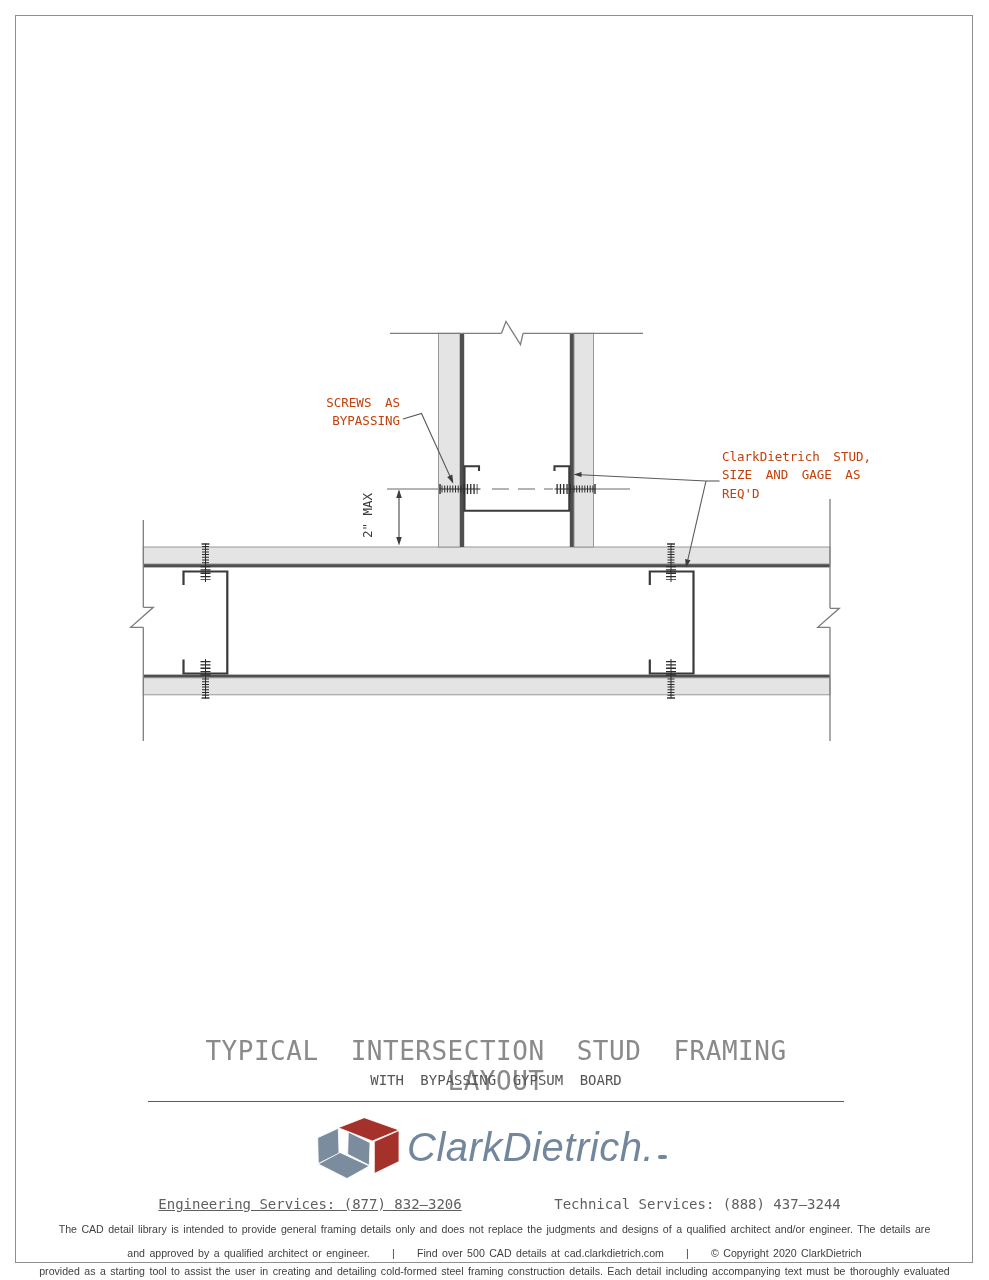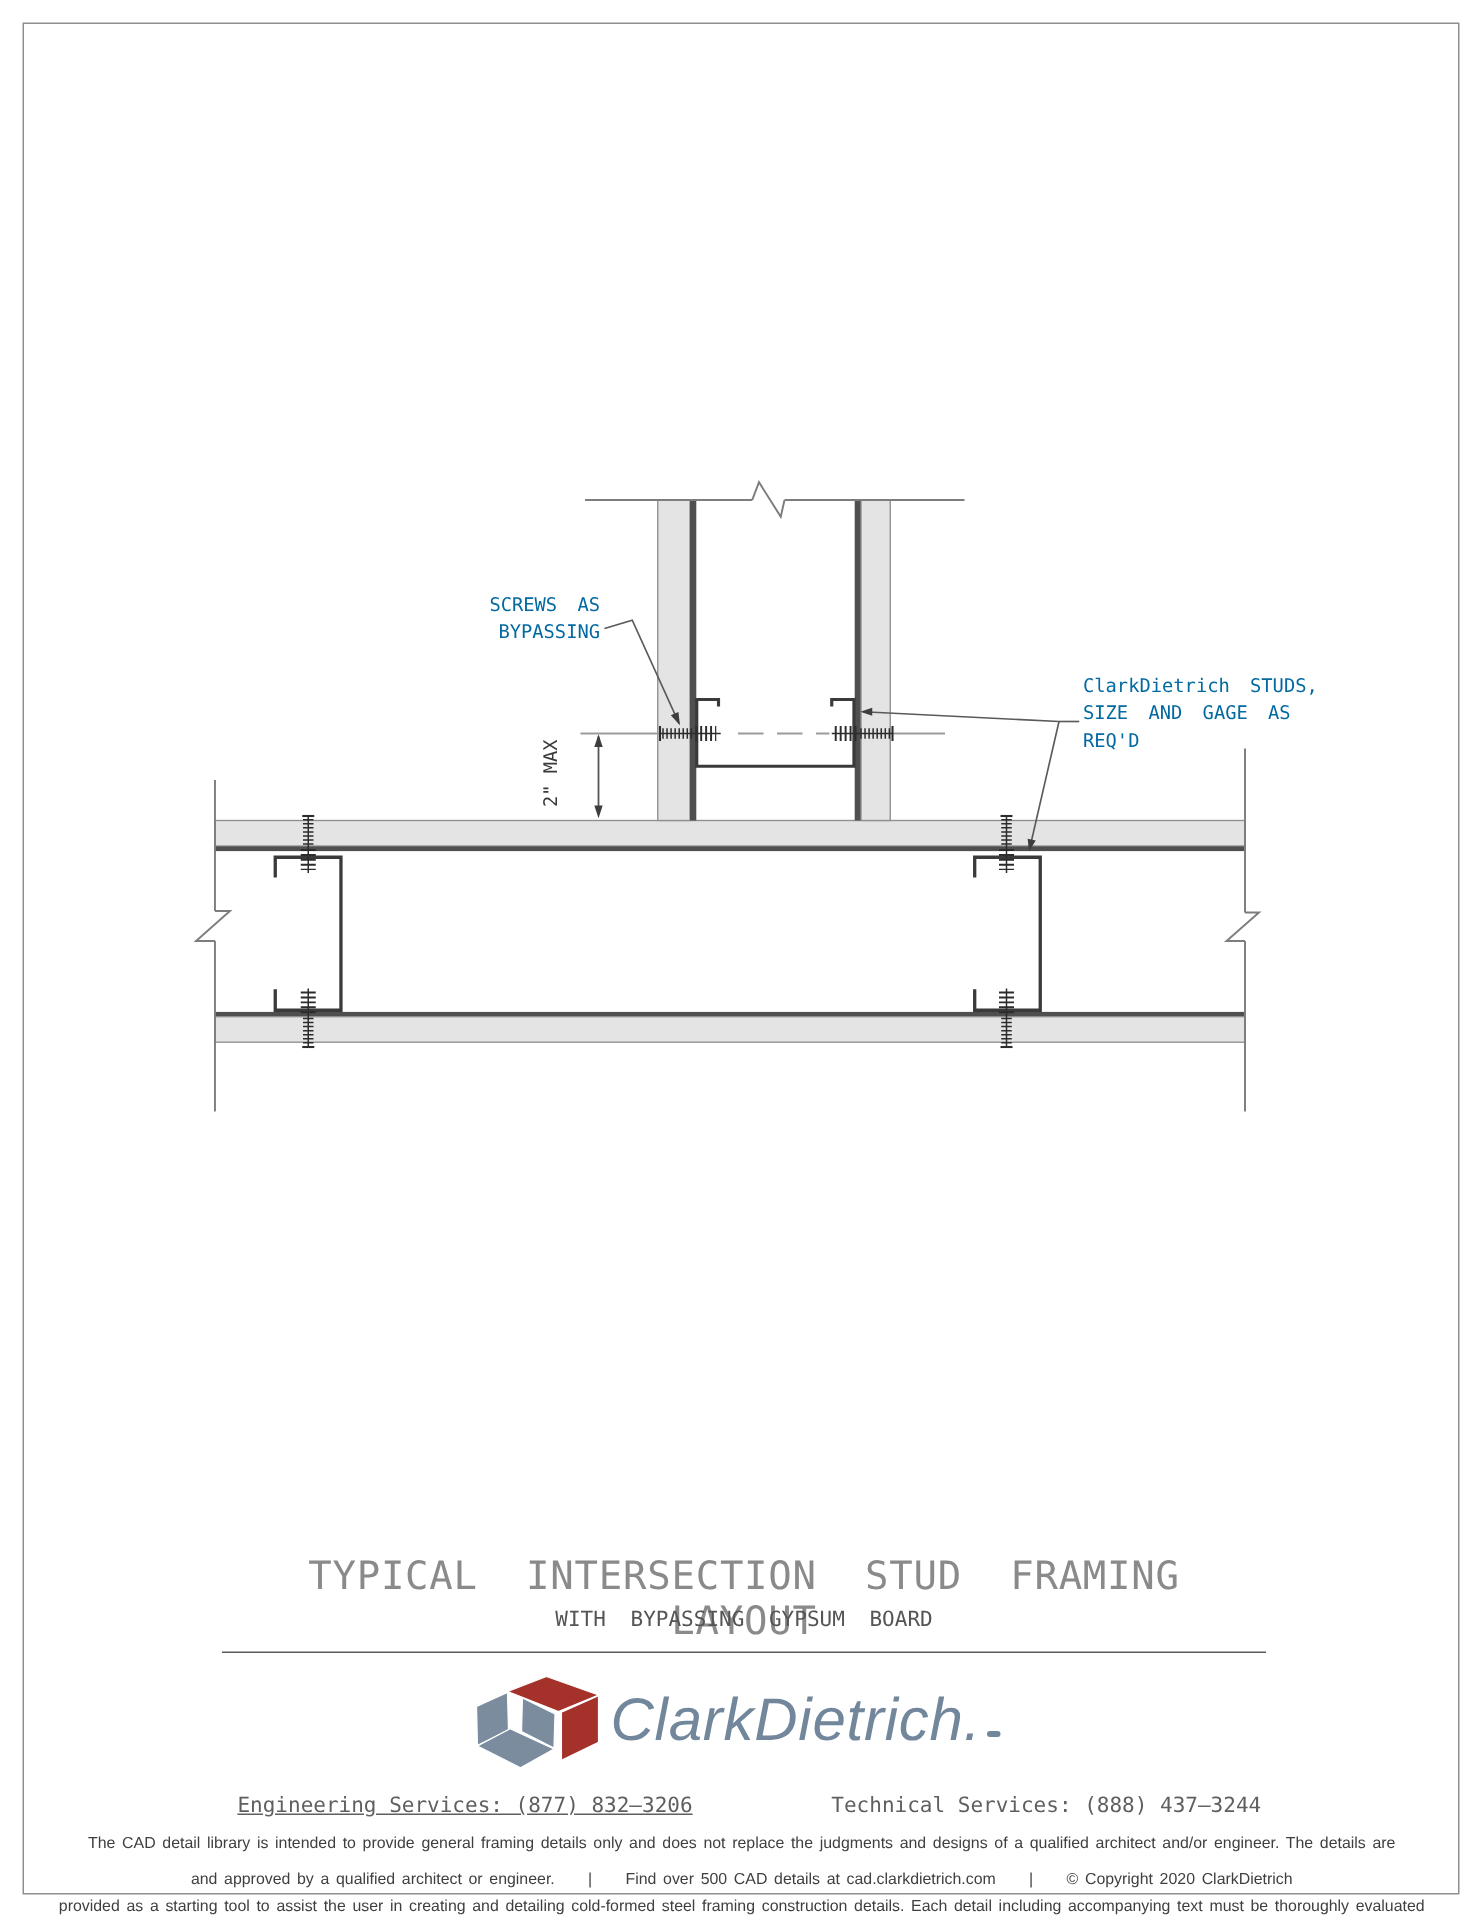--- a/index.html
+++ b/index.html
@@ -2,21 +2,21 @@
 <html><head>
 <meta charset="utf-8">
 <style>
   html,body{margin:0;padding:0;background:#ffffff;}
   .page{position:relative;width:989px;height:1280px;background:#ffffff;overflow:hidden;
         font-family:"DejaVu Sans Mono",monospace;}
   .page-border{position:absolute;left:15px;top:15px;width:956px;height:1246px;
         border:1.5px solid #8f8f8f;}
   .abs{position:absolute;}
   .cad{font-family:"DejaVu Sans Mono",monospace;color:#3d3d3d;}
-  .drawing-label{font-size:12.5px;line-height:18px;letter-spacing:0;word-spacing:6px;color:#0369a1;}
+  .drawing-label{font-size:12.5px;line-height:18px;letter-spacing:0;word-spacing:6px;color:#c2410c;}
   .dim-label{font-size:12.5px;color:#3a3a3a;white-space:nowrap;transform:rotate(-90deg);transform-origin:center;}
   .title{left:148px;top:1036px;width:696px;text-align:center;font-size:26px;color:#8a8a8a;
          word-spacing:16px;letter-spacing:0.5px;padding-bottom:5px;border-bottom:1.2px solid #5a5a5a;}
   .subtitle{left:148px;top:1072px;width:696px;text-align:center;font-size:14px;color:#555555;word-spacing:8px;}
   .logo-text{left:407px;top:1121px;font-family:"Liberation Sans",sans-serif;font-size:40px;
              line-height:52px;color:#72879b;letter-spacing:0.5px;font-weight:500;font-style:italic;}
   .tm-dash{display:inline-block;width:9px;height:4px;background:#72879b;border-radius:2px;margin-left:4px;margin-bottom:2px;}
   .phone{font-size:14px;color:#5f5f5f;top:1196px;white-space:nowrap;}
   .disclaimer{left:20px;width:949px;text-align:center;font-family:"Liberation Sans",sans-serif;
               font-size:10.6px;color:#3f3f3f;word-spacing:1.5px;white-space:nowrap;}
@@ -129,21 +129,21 @@
       <path d="M686,567.5 L690.5,560.3 L685.1,559.1 Z"></path>
     </g>
   </svg>
 
   <div class="abs drawing-label cad" style="left:278px;top:394px;width:122px;text-align:right;">
     <div>SCREWS AS</div>
     <div>BYPASSING</div>
   </div>
 
   <div class="abs drawing-label cad" style="left:722px;top:448px;width:180px;text-align:left;line-height:18.4px;">
-    <div>ClarkDietrich STUDS,</div>
+    <div>ClarkDietrich STUD,</div>
     <div>SIZE AND GAGE AS</div>
     <div>REQ'D</div>
   </div>
 
   <div class="abs cad dim-label" style="left:331px;top:508px;width:72px;text-align:center;">2" MAX</div>
 
   <div class="abs cad title">TYPICAL INTERSECTION STUD FRAMING LAYOUT</div>
   <div class="abs cad subtitle">WITH BYPASSING GYPSUM BOARD</div>
 
   <svg class="abs" style="left:315px;top:1114px;" width="90" height="70" viewBox="315 1114 90 70">

